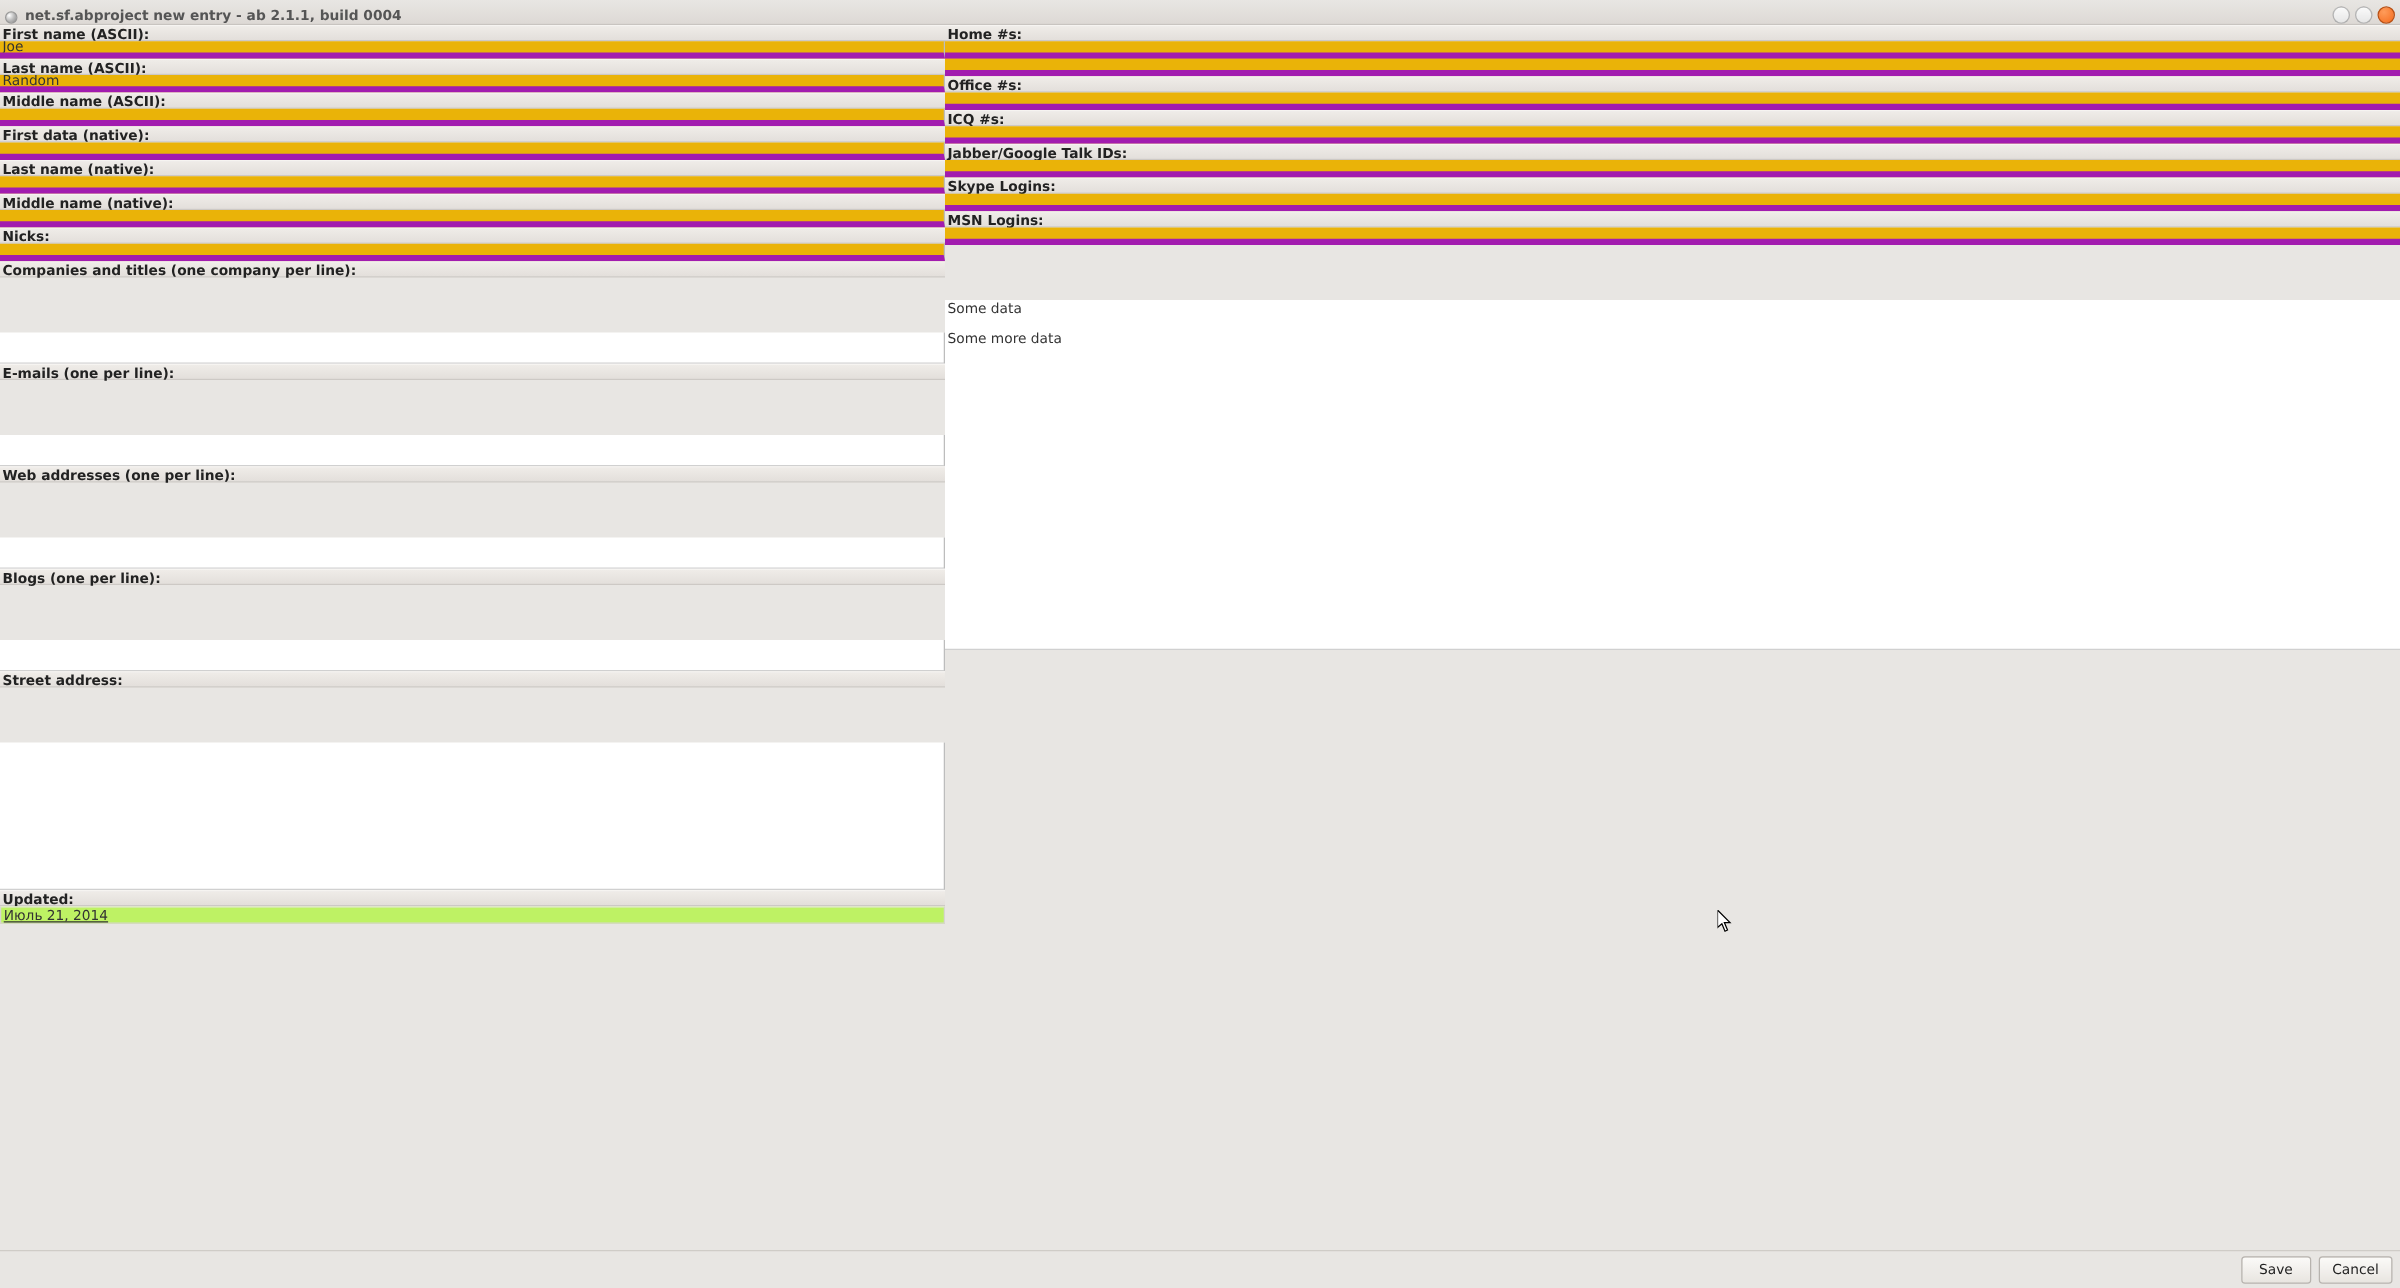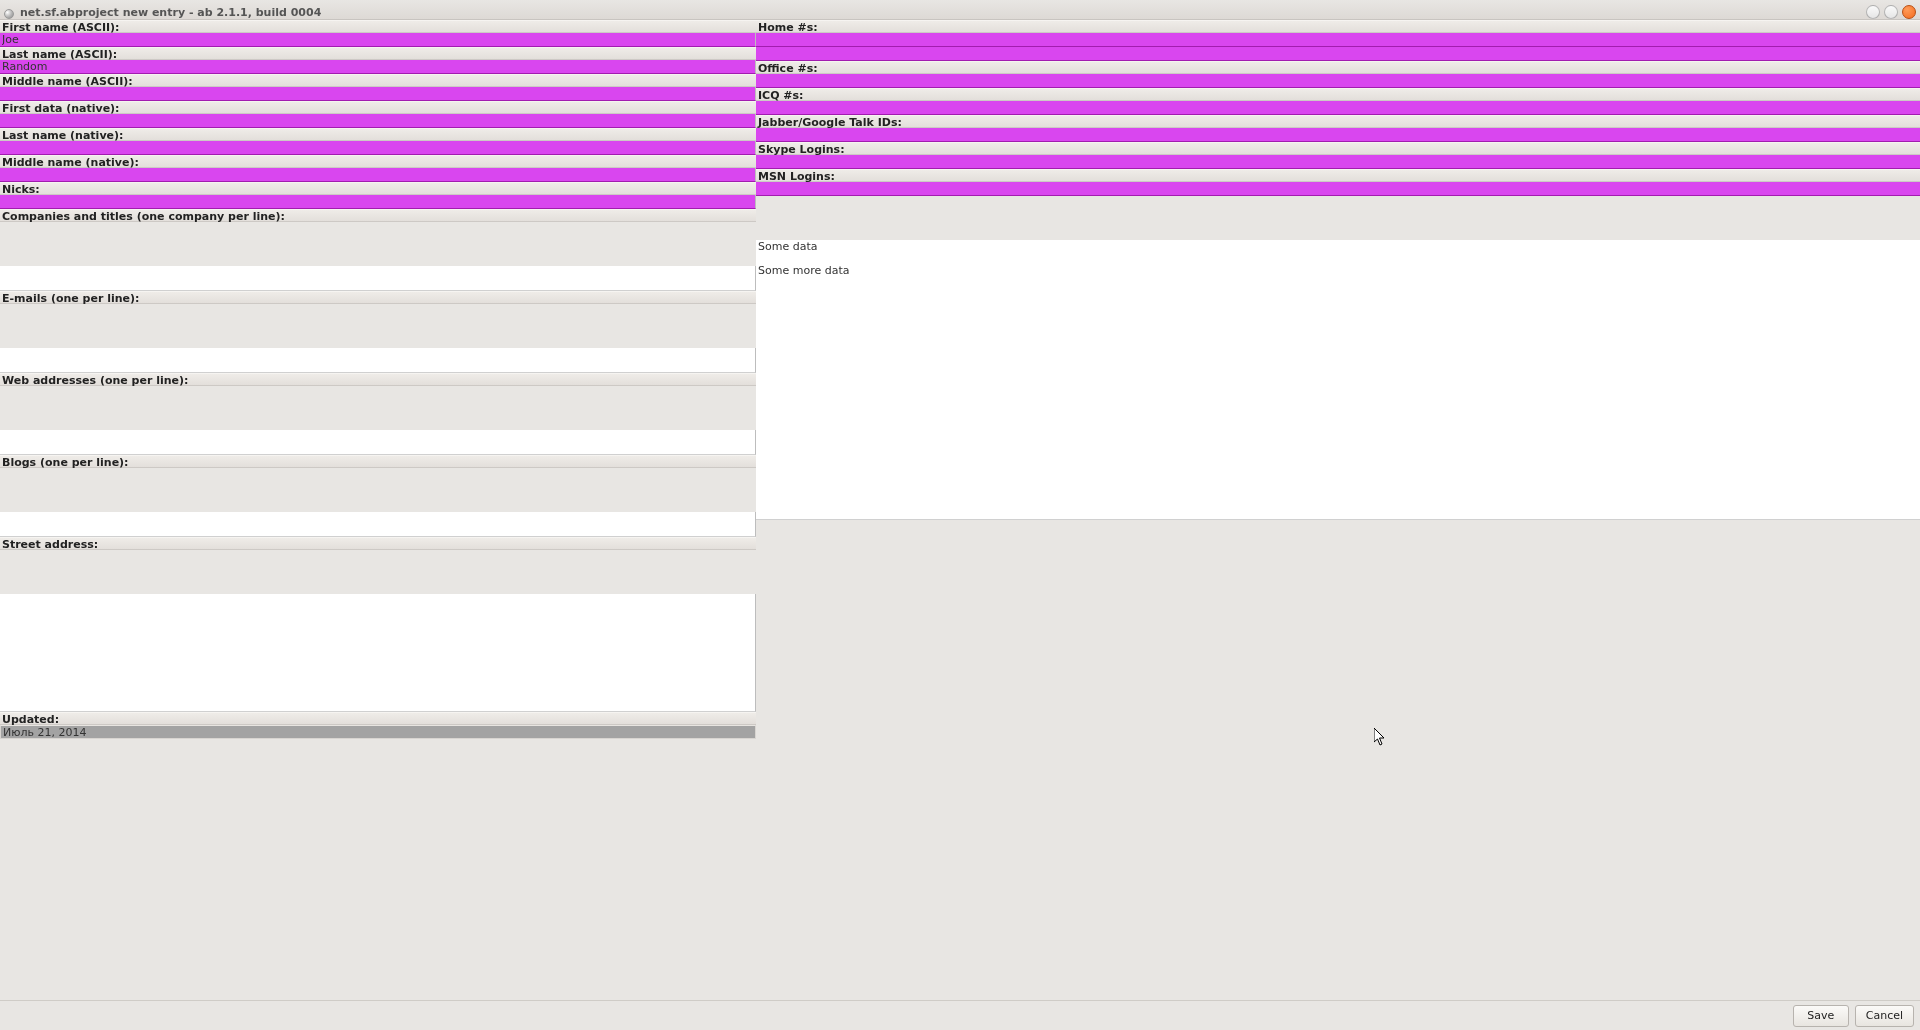--- a/index.html
+++ b/index.html
@@ -67,22 +67,22 @@
   height: 13px;
   line-height: 13px;
   font-size: 11px;
 }
 .field-input {
   width: 100%;
   height: 14px;
   line-height: 14px;
   border: none;
   border-right: 1px solid #bdbdbd;
-  border-bottom: 1px solid #a21caf;
-  background: #d946ef;
+  border-bottom: 5px solid #a21caf;
+  background: #eab308;
   font-family: inherit;
   font-size: 11px;
   padding: 0 2px;
   color: #333;
 }
 .field-textarea {
   width: 100%;
   border: none;
   border-right: 1px solid #bdbdbd;
   border-bottom: 1px solid #d0d0d0;
@@ -95,29 +95,30 @@
   line-height: 12px;
   margin-top: 44px;
 }
 .ta-companies { height: 25px; }
 .ta-emails { height: 25px; }
 .ta-web { height: 25px; }
 .ta-blogs { height: 25px; }
 .ta-street { height: 118px; }
 .ta-notes { height: 280px; border-right: none; white-space: pre-wrap; }
 .readonly-val {
-  background: #a3a3a3;
+  background: #bef264;
   border: 1px solid #d8d5d1;
   border-top: 1px solid #e8e5e1;
   height: 14px;
   line-height: 14px;
   font-size: 11px;
   padding: 0 2px;
   color: #333;
   width: 100%;
+  text-decoration: underline;
 }
 .col-right .field-input,
 .col-right .field-textarea { border-right: none; }
 
 .button-bar {
   height: 30px;
   border-top: 1px solid #cfccc7;
   background: #e8e6e3;
   display: flex;
   justify-content: flex-end;

